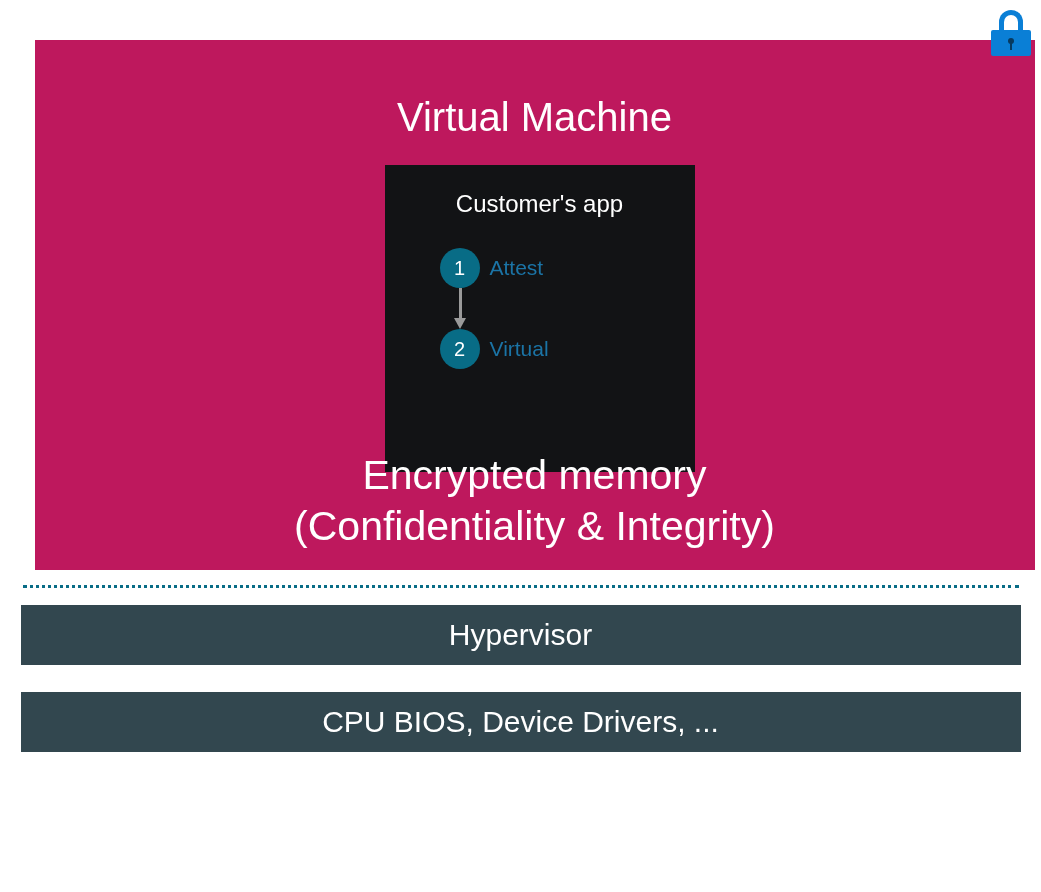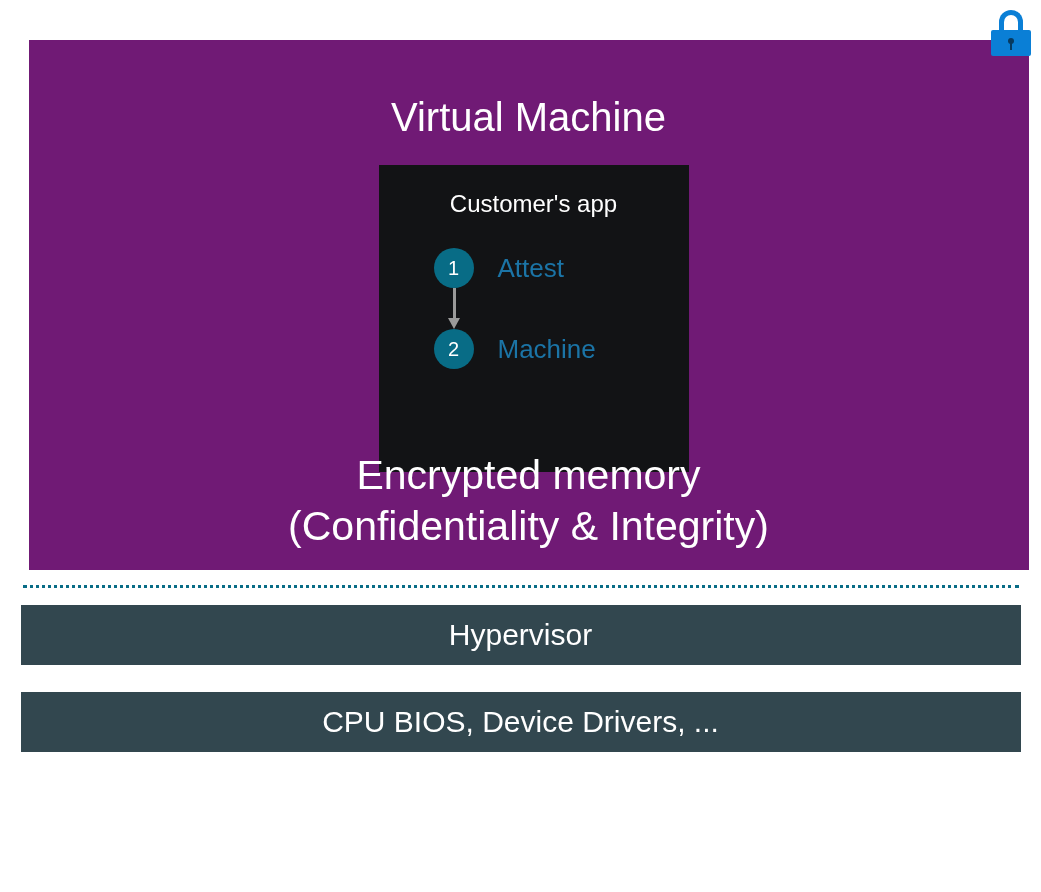--- a/index.html
+++ b/index.html
@@ -10,23 +10,23 @@
   display: flex; align-items: center; justify-content: center;
   position: relative;
 }
 .canvas {
   position: relative;
   width: 1000px;
   height: 852px;
 }
 .vm-box {
   position: absolute;
-  left: 8px; top: 20px;
+  left: 14px; top: 20px;
   width: 1000px; height: 530px;
-  background: #701a75;
+  background: #be185d;
   color: #fff;
 }
 .vm-title {
   text-align: center;
   font-size: 40px;
   font-weight: 400;
   margin-top: 55px;
   color: #fff;
 }
 .app-box {
@@ -49,22 +49,22 @@
 .step-row.first { margin-top: 30px; }
 .step-row.second { margin-top: -4px; }
 .step-circle {
   width: 40px; height: 40px;
   border-radius: 50%;
   background: #086c86;
   display: flex; align-items: center; justify-content: center;
   color: #fff; font-size: 20px; font-weight: 400;
 }
 .step-label {
-  margin-left: 24px;
-  font-size: 26px;
+  margin-left: 10px;
+  font-size: 21px;
   color: #1b74a6;
 }
 .arrow-wrap {
   margin-left: 74px;
   height: 45px;
   width: 2px;
   position: relative;
 }
 .arrow-line {
   position: absolute; left: 0; top: 0;
@@ -159,21 +159,21 @@
         <div class="step-label">Attest</div>
       </div>
 
       <div class="arrow-wrap">
         <div class="arrow-line"></div>
         <div class="arrow-head"></div>
       </div>
 
       <div class="step-row second">
         <div class="step-circle">2</div>
-        <div class="step-label">Machine</div>
+        <div class="step-label">Virtual</div>
       </div>
     </div>
 
     <div class="enc-text">
       <span>Encrypted memory</span><br>
       <span>(Confidentiality &amp; Integrity)</span>
     </div>
   </div>
 
   <div class="lock-top-right">

